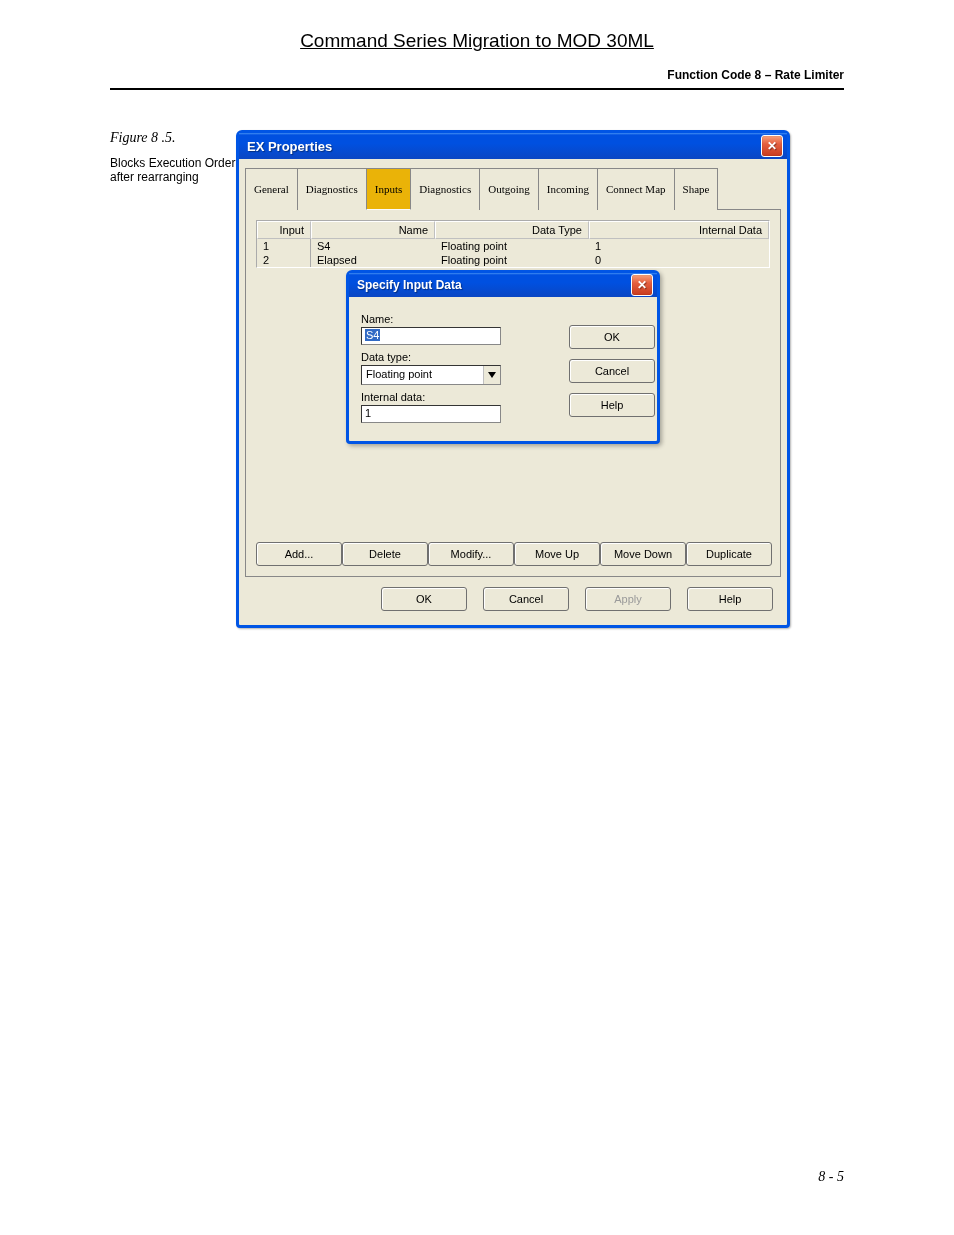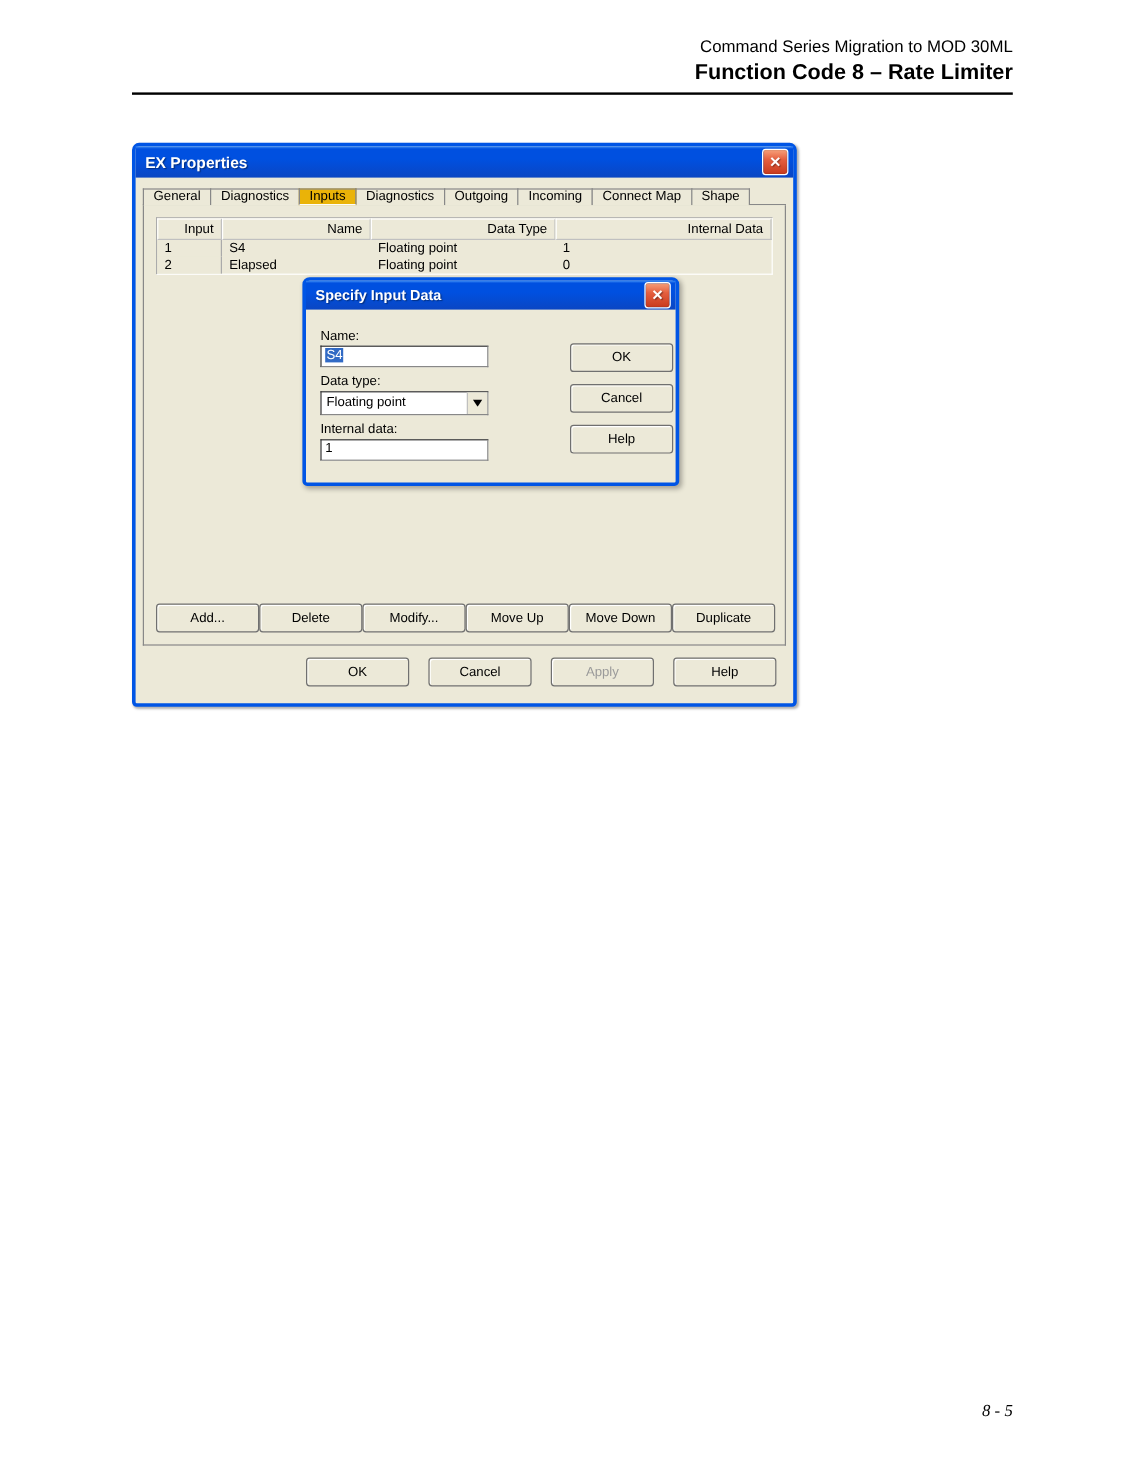--- a/index.html
+++ b/index.html
@@ -11,28 +11,29 @@
     width: 954px;
   }
   .page {
     position: relative;
     width: 954px;
     height: 1235px;
     box-sizing: border-box;
     padding: 30px 110px 40px 110px;
   }
   .header-right {
-    text-align: right;
-    font-size: 14px;
+    text-align: center;
+    font-size: 19px;
+    text-decoration: underline;
   }
   .header-sub {
     text-align: right;
-    font-size: 18px;
+    font-size: 12px;
     font-weight: bold;
-    margin-top: 4px;
+    margin-top: 16px;
     padding-bottom: 6px;
     border-bottom: 2px solid #000;
   }
   .body-row {
     display: flex;
     margin-top: 40px;
     align-items: flex-start;
   }
   .caption-col {
     width: 126px;
@@ -93,27 +94,28 @@
   }
   .win-body {
     padding: 8px 6px 10px 6px;
   }
   .tabs {
     display: flex;
     border-bottom: 1px solid #888;
     font-size: 11px;
   }
   .tab {
-    padding: 0 8px;
+    padding: 14px 8px;
     border: 1px solid #888;
     border-bottom: none;
     background: #ece9d8;
     margin-right: -1px;
     position: relative;
     top: 1px;
+    font-family: Liberation Serif, serif;
   }
   .tab.active {
     background: #eab308;
     border-bottom: 1px solid #fcfcfa;
     z-index: 2;
   }
   .tab-panel {
     border: 1px solid #888;
     border-top: none;
     background: #ece9d8;
@@ -169,21 +171,20 @@
   
   .modal {
     position: absolute;
     left: 100px;
     top: 60px;
     width: 308px;
     border: 3px solid #0055e5;
     border-radius: 6px 6px 4px 4px;
     background: #ece9d8;
     box-shadow: 2px 2px 4px rgba(0,0,0,0.3);
-    margin-left: 32px;
   }
   .modal .titlebar { height: 24px; font-size: 12px; }
   .modal-body {
     padding: 10px 12px 18px 12px;
     display: flex;
     gap: 20px;
   }
   .modal-left { flex: 1; }
   .modal-right { width: 76px; display: flex; flex-direction: column; gap: 10px; padding-top: 18px;}
   .field-label { font-size: 11px; margin-top: 6px; margin-bottom: 2px; display: block; }
@@ -233,20 +234,24 @@
   }
 </style>
 </head>
 <body>
 
 <div class="page">
   <div class="header-right">Command Series Migration to MOD 30ML</div>
   <div class="header-sub">Function Code 8 – Rate Limiter</div>
 
   <div class="body-row">
+    <div class="caption-col">
+      <div class="fig-label">Figure 8 .5.</div>
+      <div>Blocks Execution Order after rearranging</div>
+    </div>
 
     <div class="win">
       <div class="titlebar">
         <span>EX Properties</span>
         <span class="close-btn">✕</span>
       </div>
       <div class="win-body">
         <div class="tabs">
           <div class="tab">General</div>
           <div class="tab">Diagnostics</div>

